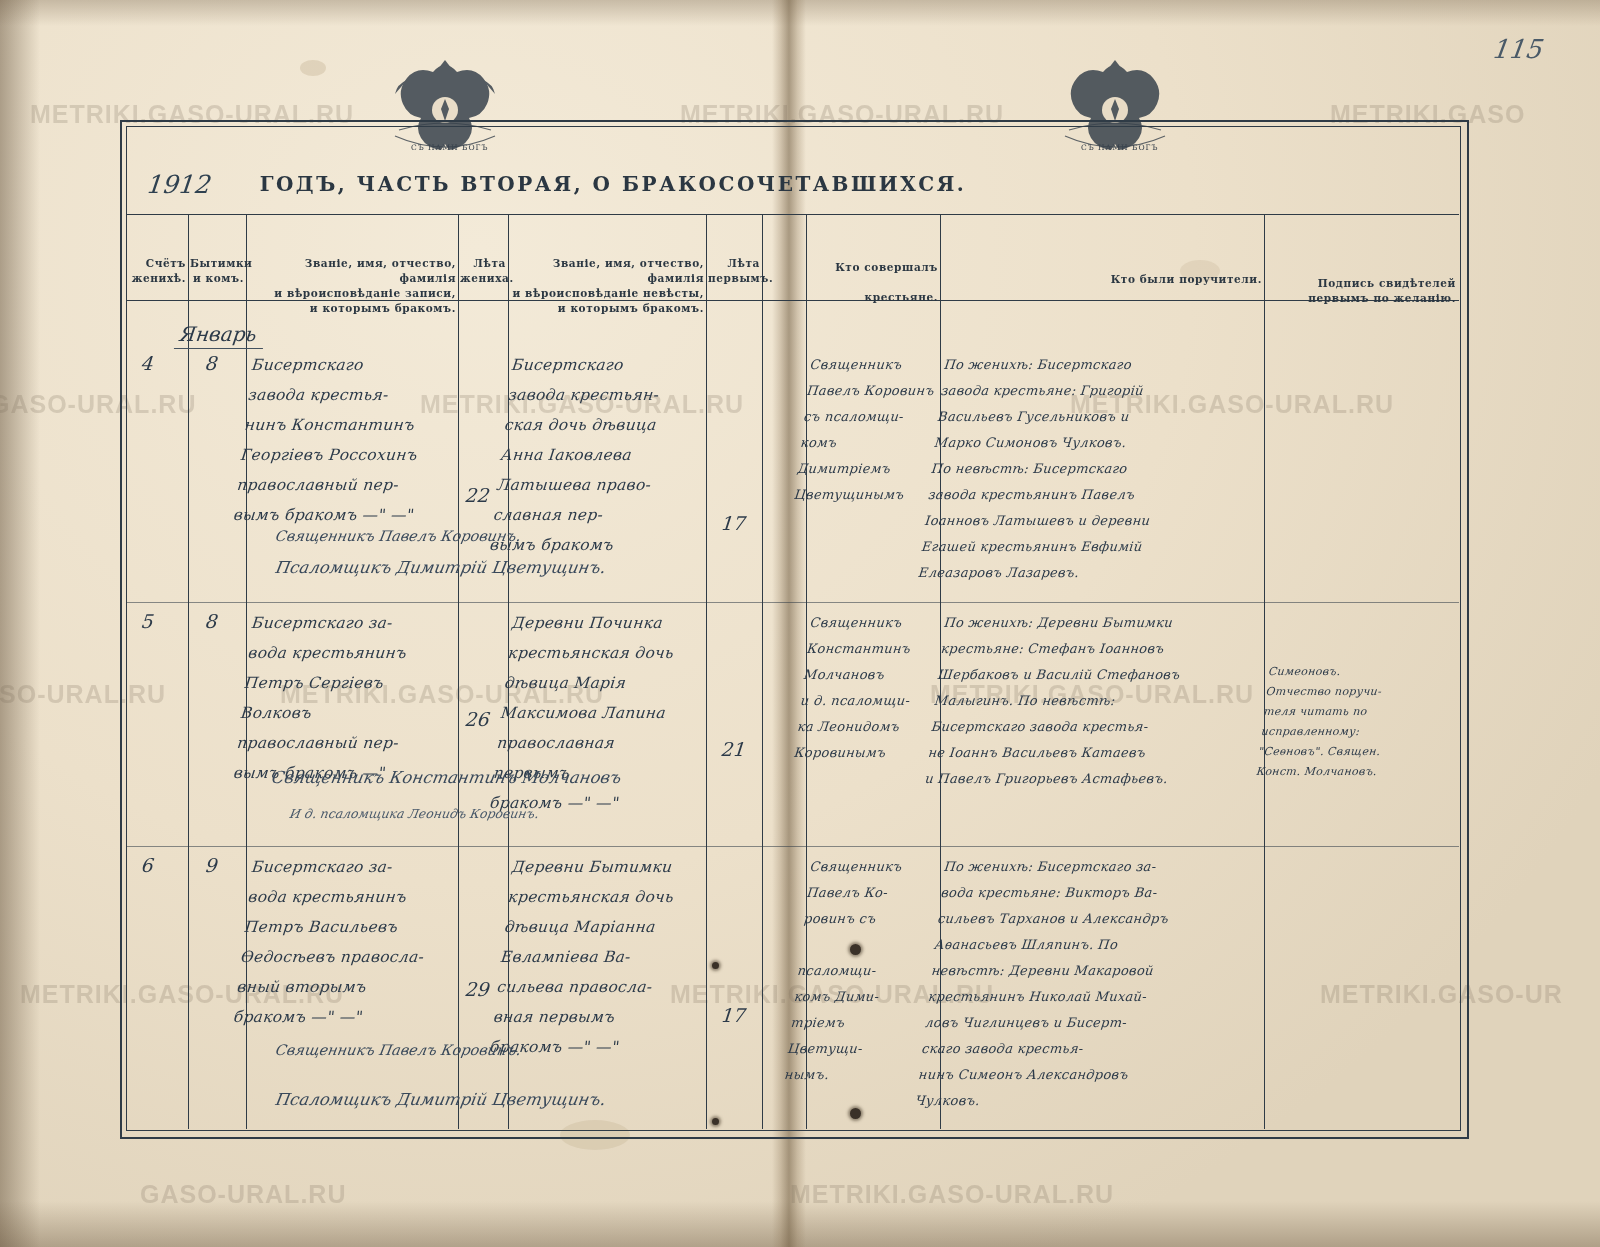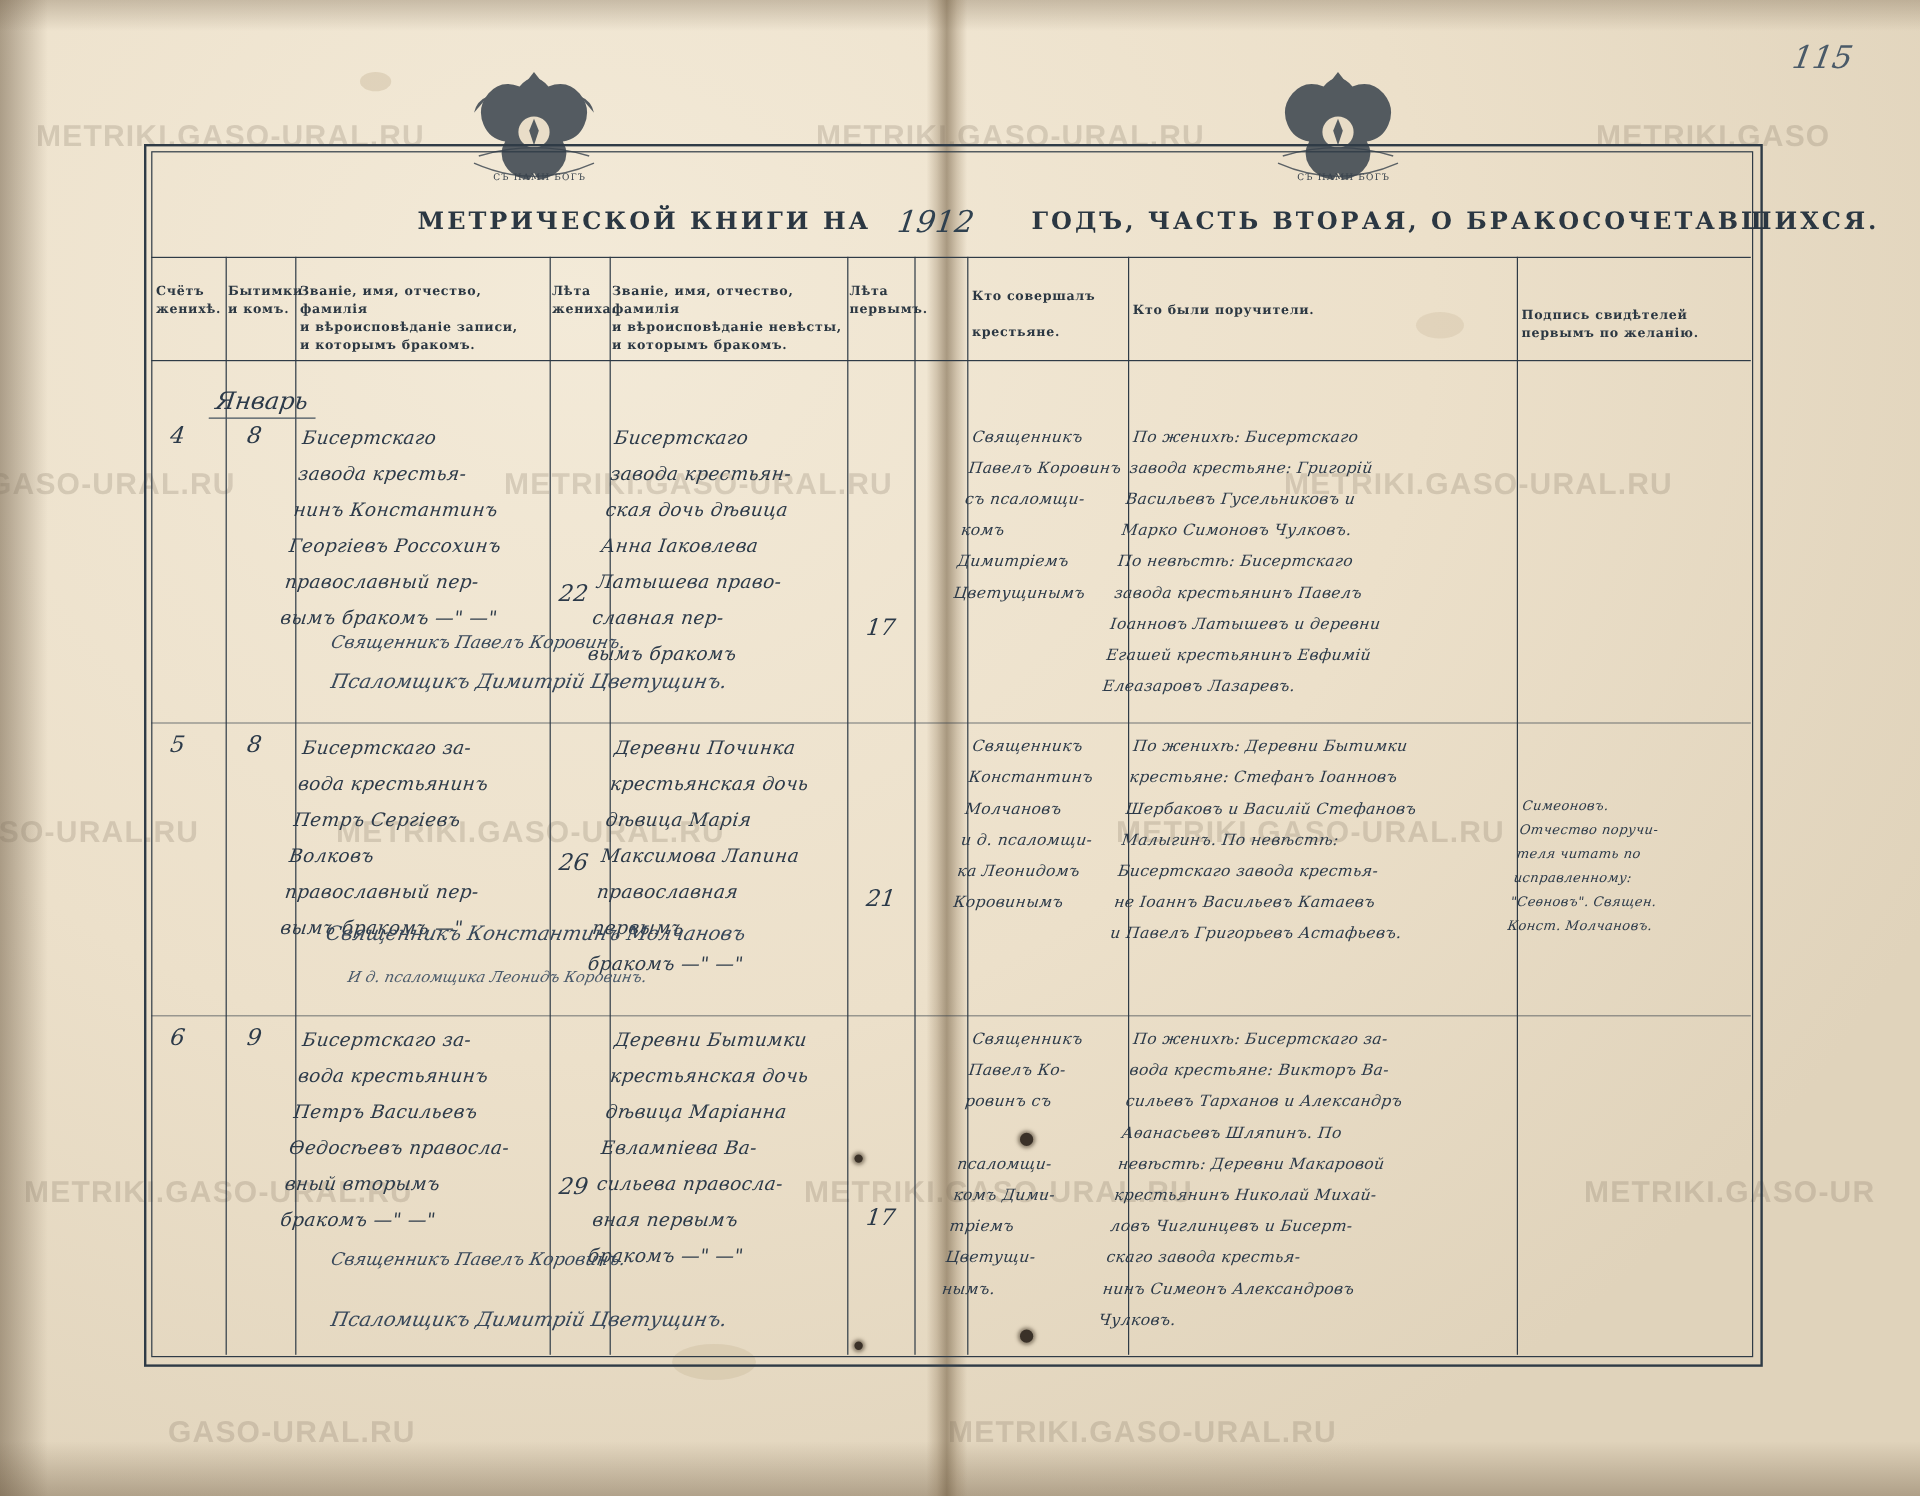--- a/index.html
+++ b/index.html
@@ -78,27 +78,28 @@
   .yearTxt{
     font-family:"DejaVu Serif", serif;
     font-style:italic;
     font-size:25px;color:#2f4150;
     transform:skewX(-8deg);
   }
 
   
   .colhdr{
     position:absolute;
-    text-align:left;
+    text-align:right;
     font-family:"DejaVu Serif", serif;
     font-size:10.5px;
     line-height:15px;
     letter-spacing:.6px;
     color:#2b3742;
     font-weight:700;
+    margin-top:20px;
   }
 
   
   .crest{position:absolute;}
   .ribbon{
     position:absolute;
     font-family:"DejaVu Serif", serif;
     font-size:7.5px;letter-spacing:1px;
     color:#3a4652;
     white-space:nowrap;
@@ -220,21 +221,20 @@
       <path d="M14 78 q46 -14 92 0"></path>
       <path d="M10 84 q50 22 100 0"></path>
     </g>
     <text class="ribbon" x="26" y="98" style="font-size:7.5px;fill:#39434d;letter-spacing:1px;">СЪ НАМИ БОГЪ</text>
   </svg>
 
   <div id="frameOuter"></div>
   <div id="frameInner"></div>
 
   <div id="headTitle">
-    <span class="titleTxt" style="margin-left:222px;">МЕТРИЧЕСКОЙ КНИГИ НА</span>
     <span class="yearTxt" style="margin-left:22px;">1912</span>
     <span class="titleTxt" style="margin-left:48px;">ГОДЪ, ЧАСТЬ ВТОРАЯ, О БРАКОСОЧЕТАВШИХСЯ.</span>
   </div>
 
   <div class="hline" style="left:126px;top:214px;width:1333px;"></div>
 
   <div class="hline" style="left:126px;top:300px;width:1333px;"></div>
 
   <div class="vline" style="left:188px;top:214px;height:915px;"></div>
   <div class="vline" style="left:246px;top:214px;height:915px;"></div>

